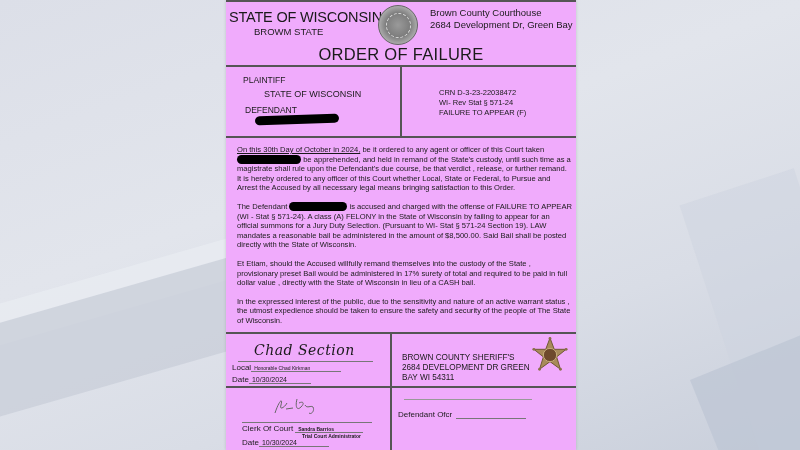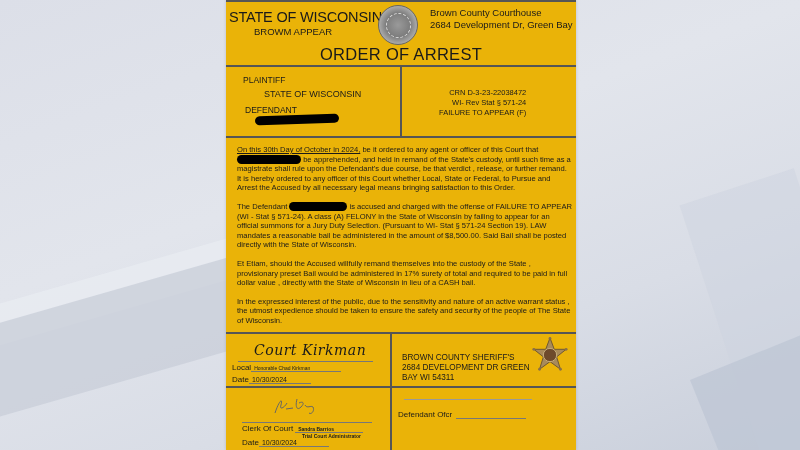--- a/index.html
+++ b/index.html
@@ -28,21 +28,21 @@
       transform: rotate(-22deg); transform-origin: left top;
     }
     .streak-d {
       left: 720px; top: 180px; width: 120px; height: 280px;
       background: rgba(205,211,223,0.5);
       transform: rotate(-18deg);
     }
 
     .paper {
       position: absolute; left: 226px; top: 0; width: 350px; height: 450px;
-      background: #eab308; color: #1a1a1a;
+      background: #f0abfc; color: #1a1a1a;
       box-shadow: 0 0 3px rgba(0,0,0,0.15);
     }
     .topline { position: absolute; left: 0; right: 0; top: 0; height: 2px; background: #555; }
 
     .header { position: absolute; left: 0; top: 3px; width: 100%; height: 42px; }
     .state-title { position: absolute; left: 3px; top: 6px; font-size: 14.5px; letter-spacing: -0.2px; }
     .county { position: absolute; left: 28px; top: 23px; font-size: 9.5px; }
     .seal {
       position: absolute; left: 152px; top: 2px; width: 40px; height: 40px; border-radius: 50%;
       background: radial-gradient(circle, #9a9a9a 0%, #7d7d7d 45%, #aaa 70%, #6f6f6f 100%);
@@ -50,21 +50,21 @@
     }
     .seal::after {
       content: ""; position: absolute; left: 7px; top: 7px; width: 23px; height: 23px; border-radius: 50%;
       border: 1px dashed #ddd;
     }
     .court-addr { position: absolute; left: 204px; top: 4px; font-size: 9.5px; line-height: 11.5px; }
 
     .doc-title { position: absolute; left: 0; width: 100%; top: 45px; text-align: center; font-size: 16.5px; letter-spacing: 0.3px; }
     .hline { position: absolute; left: 0; right: 0; height: 1.5px; background: #555; }
 
-    .parties { position: absolute; left: 0; top: 66px; width: 100%; height: 82px; text-align: right; }
+    .parties { position: absolute; left: 0; top: 66px; width: 100%; height: 82px; }
     .vdiv { position: absolute; width: 1.5px; background: #555; }
     .plaintiff-lbl { position: absolute; left: 17px; top: 9px; font-size: 8.5px; }
     .plaintiff-val { position: absolute; left: 38px; top: 23px; font-size: 9px; }
     .defendant-lbl { position: absolute; left: 19px; top: 39px; font-size: 8.5px; }
     .redact { position: absolute; background: #000; border-radius: 8px; }
     .case-info { position: absolute; left: 213px; top: 22px; font-size: 7.5px; line-height: 10px; }
 
     .body { position: absolute; left: 11px; top: 145px; width: 335px; font-size: 7.6px; line-height: 9.6px; }
     .body p { margin-bottom: 9px; }
     .inline-redact { display: inline-block; background: #000; border-radius: 6px; vertical-align: middle; height: 9px; }
@@ -89,67 +89,67 @@
 <div class="streak streak-b"></div>
 <div class="streak streak-a"></div>
 <div class="streak streak-d"></div>
 <div class="streak streak-c"></div>
 
 <div class="paper">
   <div class="topline"></div>
 
   <div class="header">
     <div class="state-title">STATE OF WISCONSIN</div>
-    <div class="county">BROWM APPEAR</div>
+    <div class="county">BROWM STATE</div>
     <div class="seal"></div>
     <div class="court-addr">
       <div>Brown County Courthouse</div>
       <div>2684 Development Dr,  Green Bay</div>
     </div>
   </div>
 
-  <div class="doc-title">ORDER OF ARREST</div>
+  <div class="doc-title">ORDER OF FAILURE</div>
   <div class="hline" style="top:65px;"></div>
 
   <div class="parties">
     <div class="vdiv" style="left:174px; top:0; height:70px;"></div>
     <div class="plaintiff-lbl">PLAINTIFF</div>
     <div class="plaintiff-val">STATE OF WISCONSIN</div>
     <div class="defendant-lbl">DEFENDANT</div>
     <div class="redact" style="left:29px; top:49px; width:84px; height:9px; transform:rotate(-2deg);"></div>
     <div class="case-info">
       <div>CRN D-3-23-22038472</div>
       <div>WI- Rev Stat § 571-24</div>
       <div>FAILURE TO APPEAR  (F)</div>
     </div>
   </div>
   <div class="hline" style="top:136px;"></div>
 
   <div class="body">
     <p>
-      <span class="u">On this 30th Day of October in 2024,</span><span> be it ordered to any agent or officer of this Court that</span><br>
+      <span class="u">On this 30th Day of October in 2024,</span><span> be it ordered to any agent or officer of this Court taken</span><br>
       <span class="inline-redact" style="width:64px;"></span>
       <span>be apprehended, and held in remand of the State's custody, until such time as a magistrate shall rule upon the Defendant's due course, be that verdict , release, or further remand. It is hereby ordered to any officer of this Court whether Local, State or Federal, to Pursue and Arrest the Accused by all necessary legal means bringing satisfaction to this Order.</span>
     </p>
     <p>
       <span>The Defendant</span>
       <span class="inline-redact" style="width:58px;"></span>
       <span>is accused and charged with the offense of FAILURE TO APPEAR (WI - Stat § 571-24). A class (A) FELONY in the State of Wisconsin by failing to appear for an official summons for a Jury Duty Selection. (Pursuant to WI- Stat § 571-24  Section 19). LAW mandates a reasonable bail be administered in the amount of $8,500.00. Said Bail shall be posted directly with the State of Wisconsin.</span>
     </p>
     <p>Et Etiam, should the Accused willfully remand themselves into the custody of the State , provisionary preset Bail would be administered in 17% surety of total and required to be paid in full dollar value , directly with the State of Wisconsin in lieu of a CASH bail.</p>
     <p>In the expressed interest of the public, due to the sensitivity and nature of an active warrant status , the utmost expedience should be taken to ensure the safety and security of the people of The State of Wisconsin.</p>
   </div>
 
   <div class="hline" style="top:332px;"></div>
 
   <div class="sig-area">
     <div class="vdiv" style="left:164px; top:0; height:118px;"></div>
     <div class="hline" style="top:54px;"></div>
 
-    <div class="judge-sig">Court Kirkman</div>
+    <div class="judge-sig">Chad Section</div>
     <div class="sig-line" style="left:12px; top:29px; width:135px;"></div>
     <div class="field-row" style="left:6px; top:31px;">
       <span>Local</span>
       <span class="field-fill tiny" style="width:90px;">Honorable  Chad Kirkman</span>
     </div>
     <div class="field-row" style="left:6px; top:43px;">
       <span>Date</span>
       <span class="field-fill" style="width:62px; font-size:7px;">10/30/2024</span>
     </div>
 

